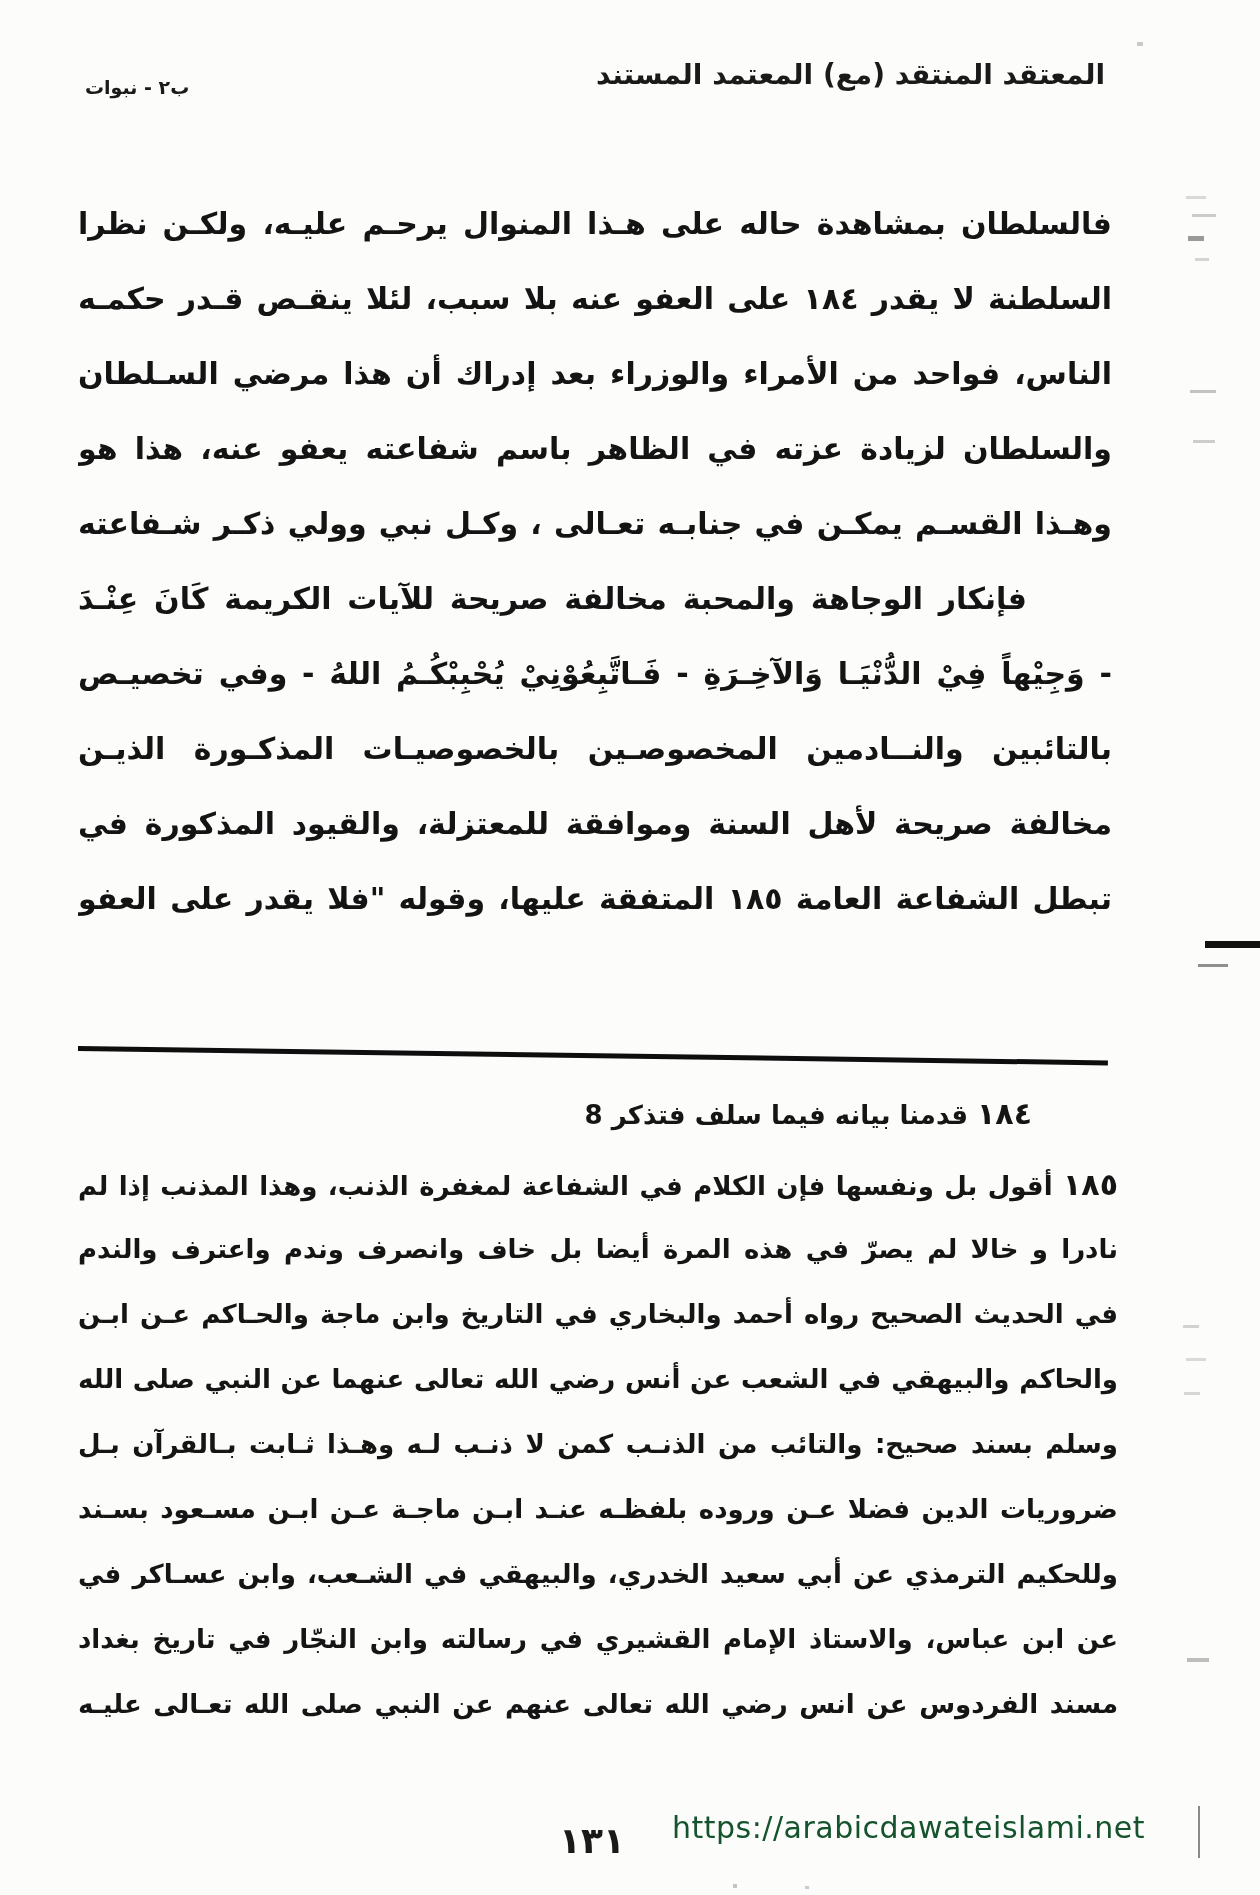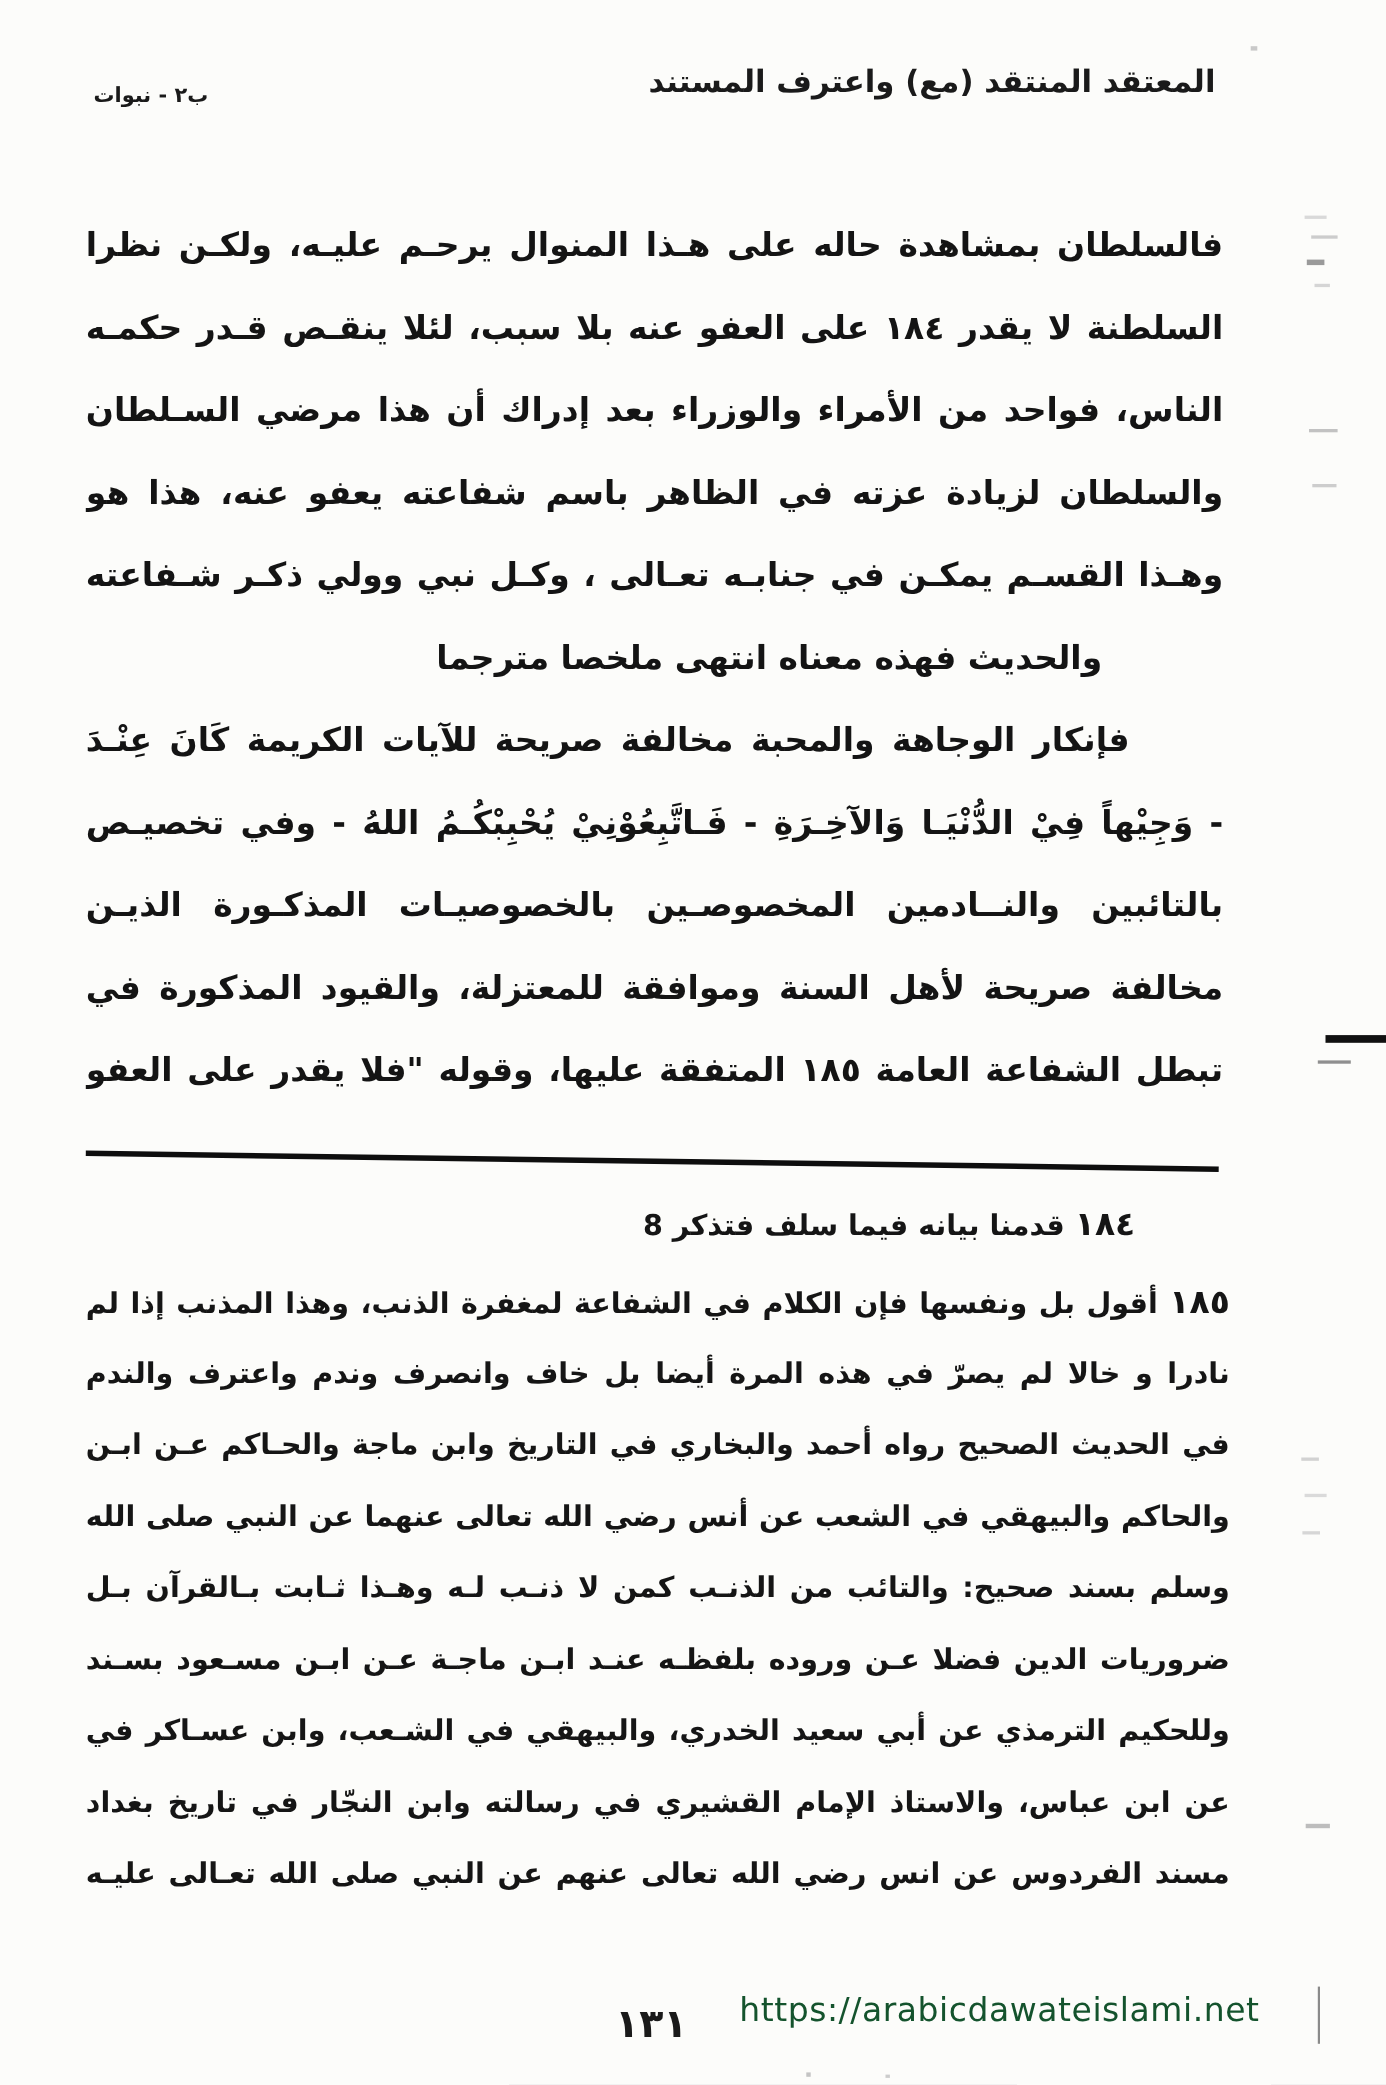--- a/index.html
+++ b/index.html
@@ -95,30 +95,29 @@
   .a13 { top:1806px; left:1198px; width:2px;  height:52px; background:#8a8a8a; }
   .a14 { top:42px;   left:1137px; width:6px;  height:4px; background:#c9c9c9; }
   .a15 { top:1884px; left:733px;  width:4px;  height:4px; background:#c4c4c4; }
   .a16 { top:1886px; left:805px;  width:4px;  height:3px; background:#cccccc; }
 </style>
 </head>
 <body>
 
 <div class="page">
 
-  <div class="hdr-right">المعتقد المنتقد (مع) واعترف المستند</div>
+  <div class="hdr-right">المعتقد المنتقد (مع) المعتمد المستند</div>
   <div class="hdr-left">ب٢ - نبوات</div>
 
   <div class="body-block">
     <div class="bline justify">فالسلطان بمشاهدة حاله على هـذا المنوال يرحـم عليـه، ولكـن نظرا إلى قـانون</div>
     <div class="bline justify">السلطنة لا يقدر ١٨٤ على العفو عنه بلا سبب، لئلا ينقـص قـدر حكمـه في قلـوب</div>
     <div class="bline justify">الناس، فواحد من الأمراء والوزراء بعد إدراك أن هذا مرضي السـلطان يشـفع لـه</div>
     <div class="bline justify">والسلطان لزيادة عزته في الظاهر باسم شفاعته يعفو عنه، هذا هو الشـفاعة بـإذن،</div>
     <div class="bline justify">وهـذا القسـم يمكـن في جنابـه تعـالى ، وكـل نبي وولي ذكـر شـفاعته في القـرآن</div>
-    <div class="bline short">والحديث فهذه معناه انتهى ملخصا مترجما</div>
     <div class="bline indent">فإنكار الوجاهة والمحبة مخالفة صريحة للآيات الكريمة كَانَ عِنْـدَ اللهِ وَجِيْهاً</div>
     <div class="bline justify">- وَجِيْهاً فِيْ الدُّنْيَـا وَالآخِـرَةِ - فَـاتَّبِعُوْنِيْ يُحْبِبْكُـمُ اللهُ - وفي تخصيـص الشـفاعة</div>
     <div class="bline justify">بالتائبين والنــادمين المخصوصـين بالخصوصيـات المذكـورة الذيـن كـأنهم النجديـة</div>
     <div class="bline justify">مخالفة صريحة لأهل السنة وموافقة للمعتزلة، والقيود المذكورة في الشـفاعة الممكنـة</div>
     <div class="bline justify">تبطل الشفاعة العامة ١٨٥ المتفقة عليها، وقوله "فلا يقدر على العفو عنه بلا سـبب"</div>
   </div>
 
   <div class="separator"></div>
 
   <div class="fn184">

